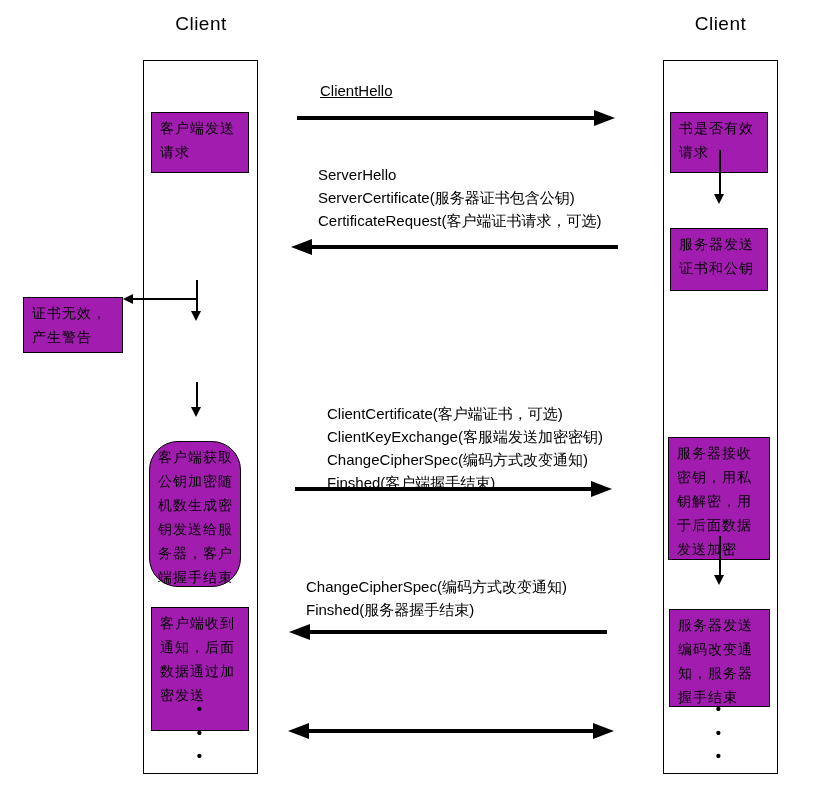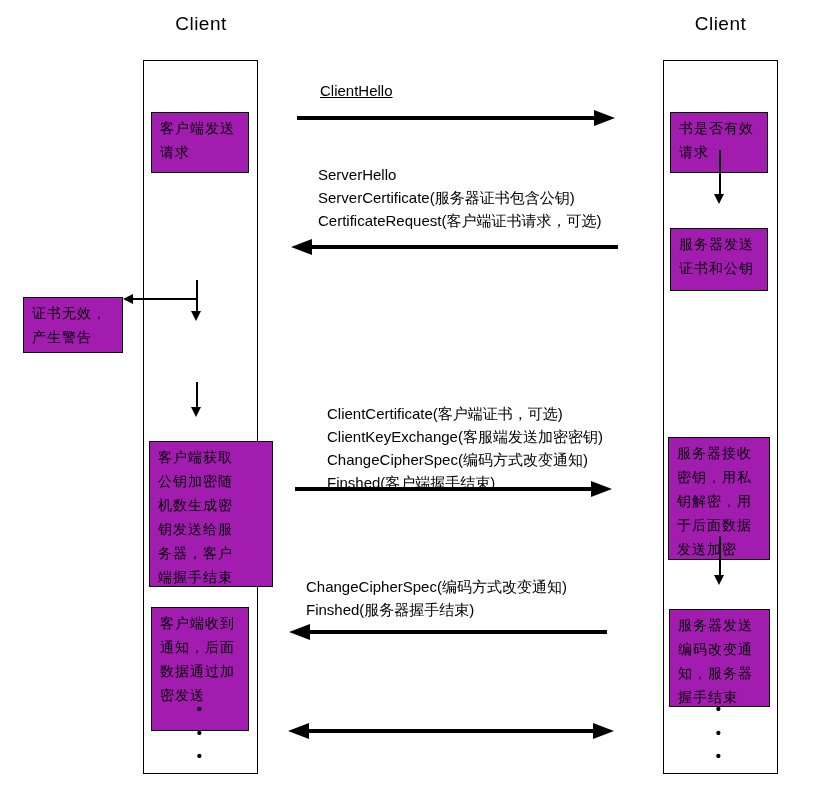--- a/index.html
+++ b/index.html
@@ -44,21 +44,21 @@
 <div class="stage">
 
   <div class="title" style="left:143px;top:13px;width:116px;">Client</div>
   <div class="title" style="left:663px;top:13px;width:115px;">Client</div>
 
   <div class="lane" style="left:143px;top:60px;width:115px;height:714px;"></div>
   <div class="lane" style="left:663px;top:60px;width:115px;height:714px;"></div>
 
   <div class="box" style="left:151px;top:88px;width:98px;height:61px;">客户端发送
 请求</div>
-  <div class="box" style="left:149px;top:417px;width:124px;height:146px;">客户端获取
+  <div class="box" style="left:149px;top:417px;width:92px;height:146px;border-radius:29px;">客户端获取
 公钥加密随
 机数生成密
 钥发送给服
 务器，客户
 端握手结束</div>
   <div class="box" style="left:151px;top:583px;width:98px;height:124px;">客户端收到
 通知，后面
 数据通过加
 密发送</div>
 

